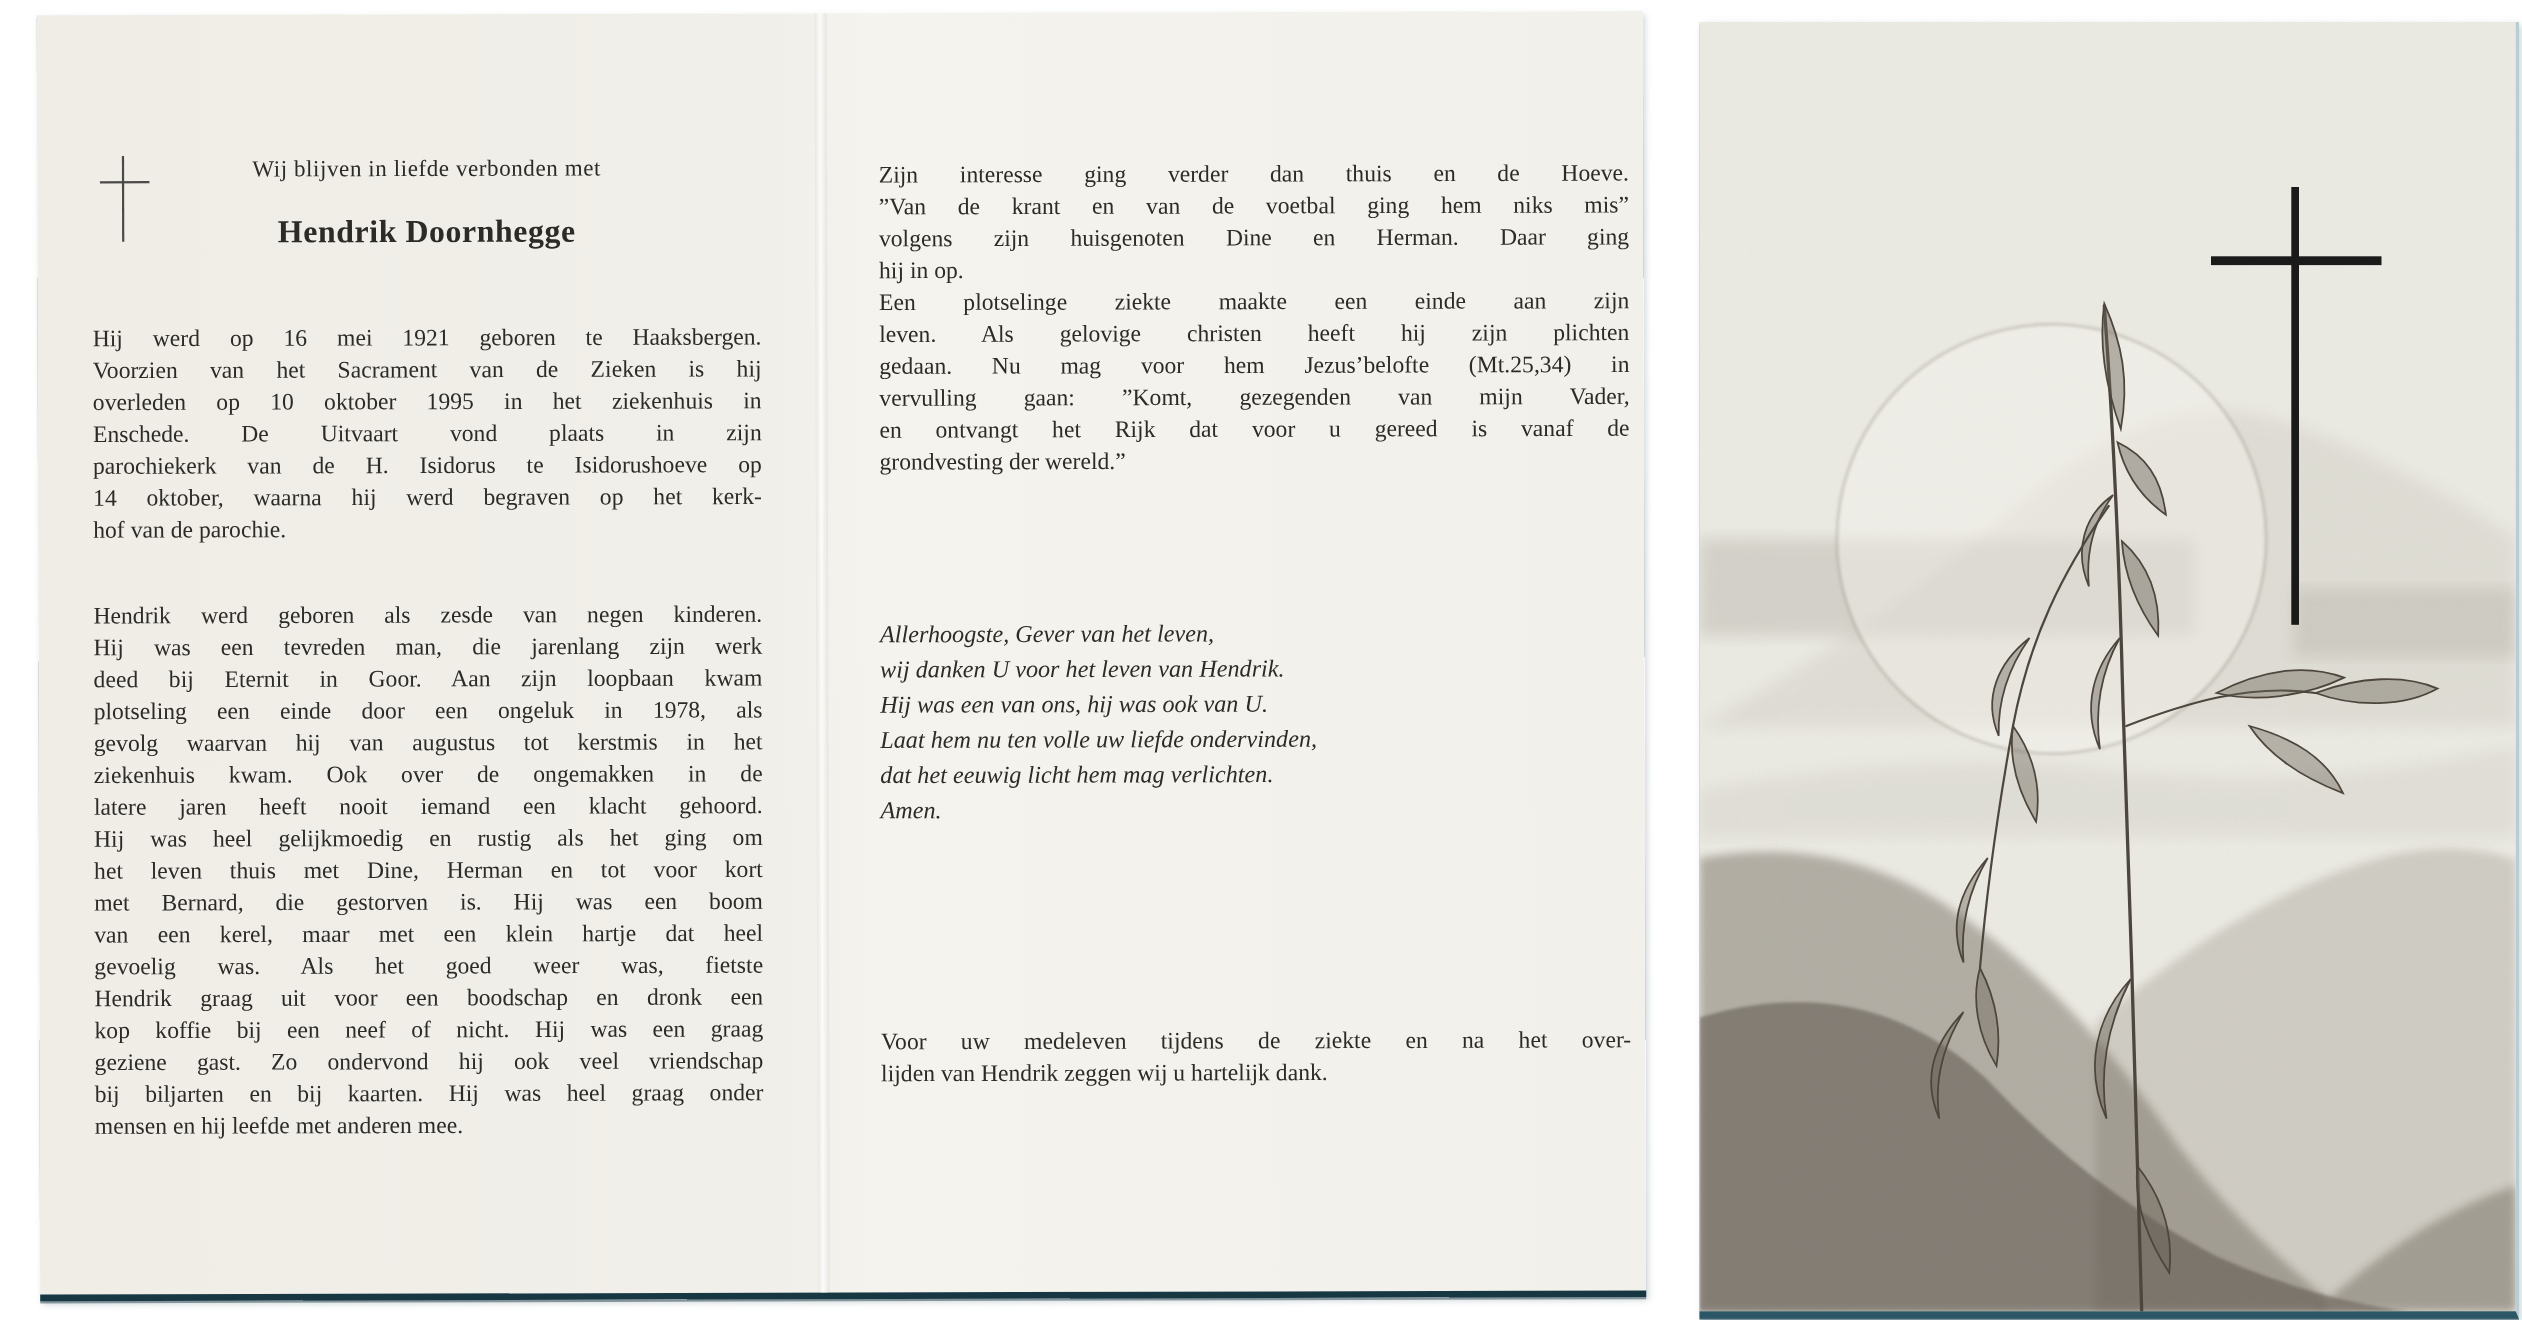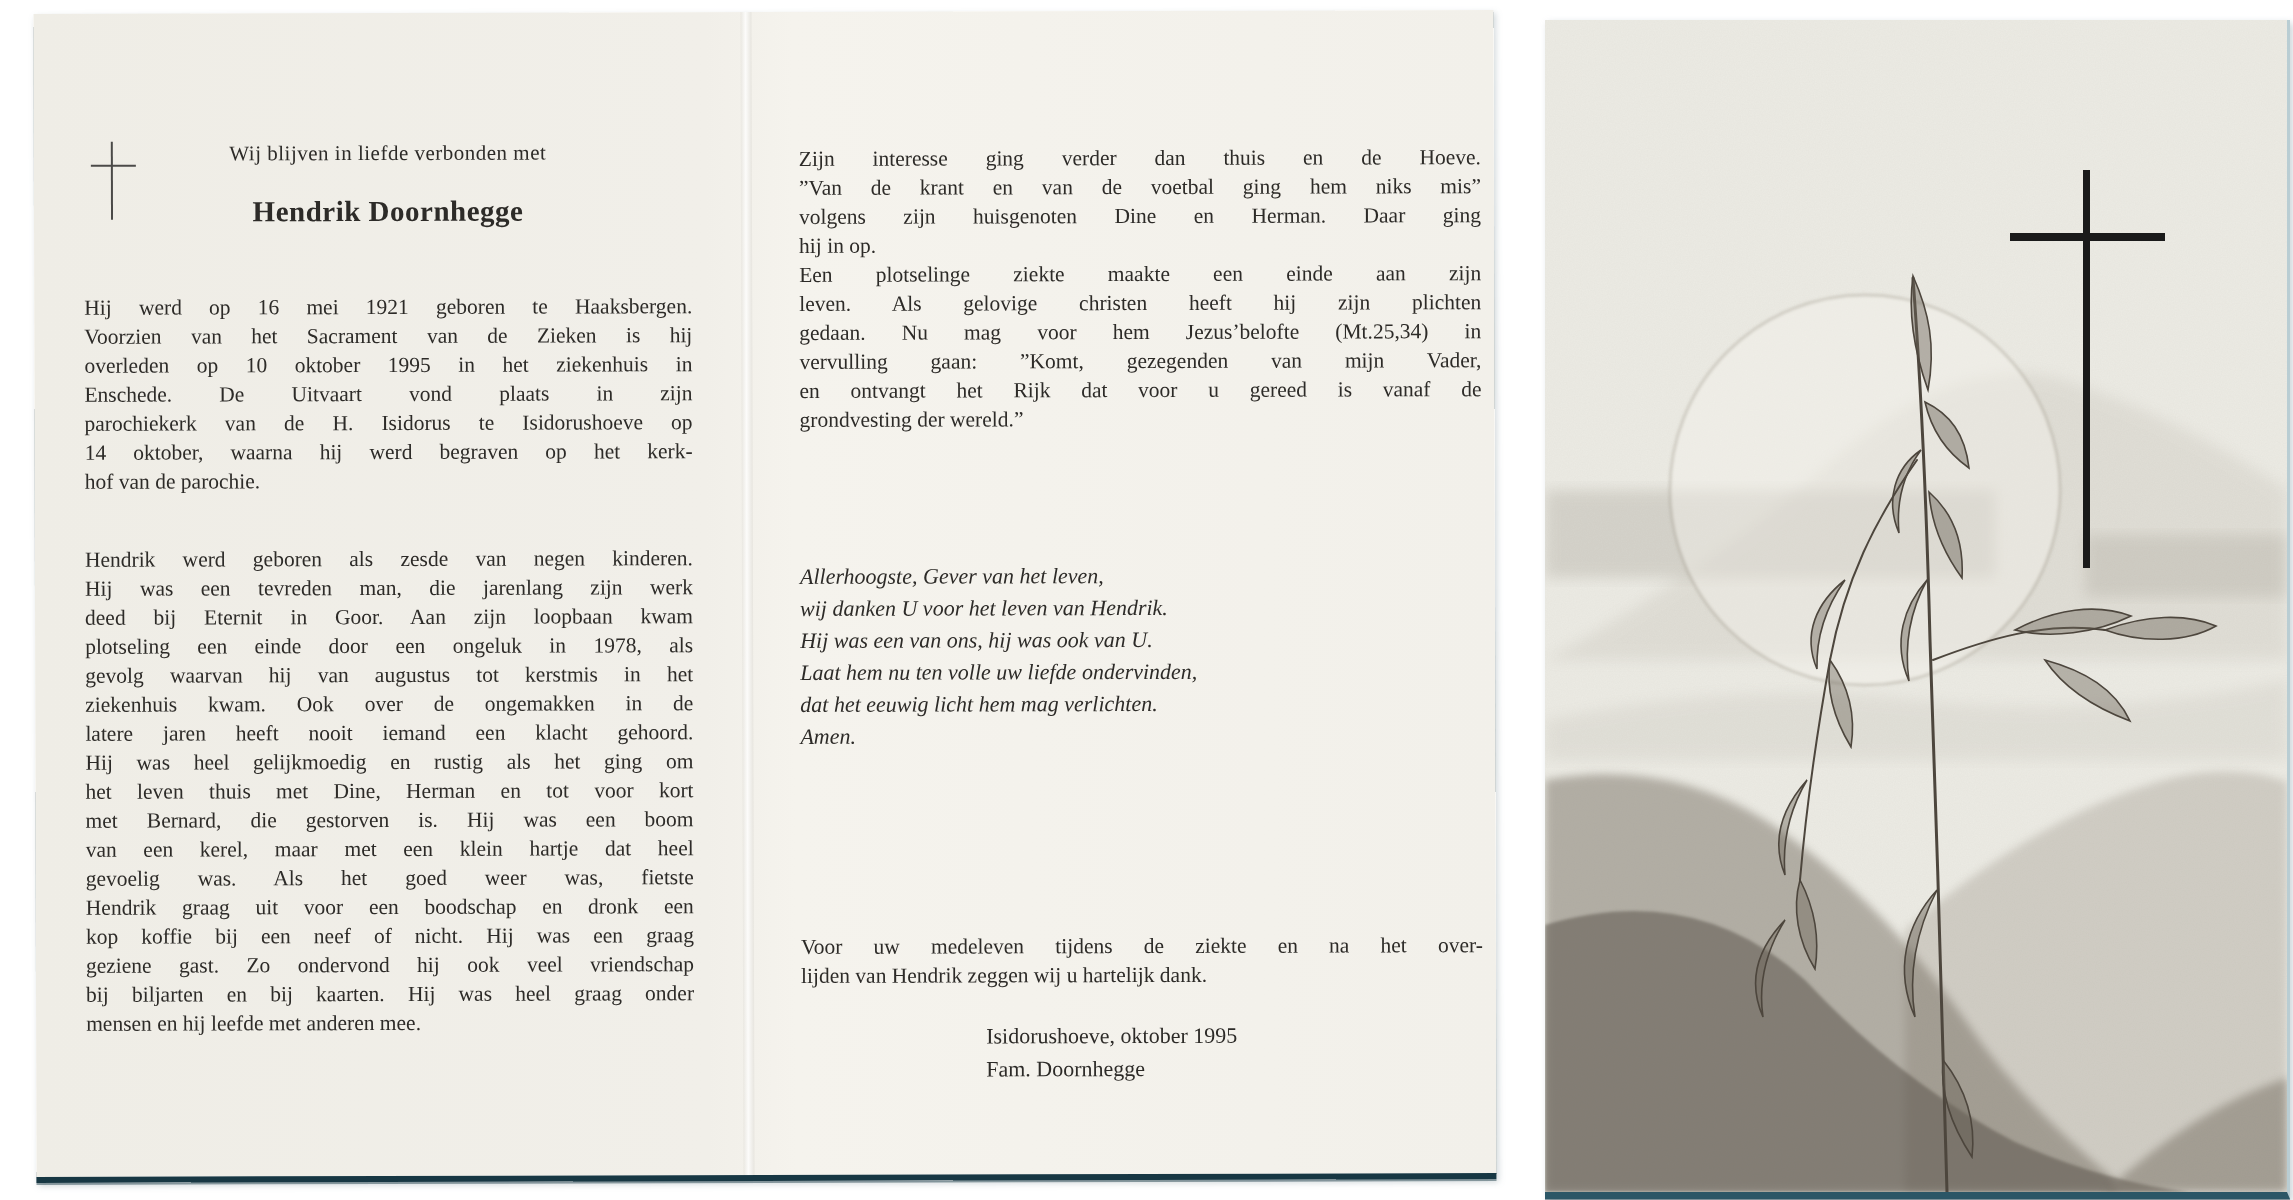--- a/index.html
+++ b/index.html
@@ -113,24 +113,20 @@
         <div class="line">wij danken U voor het leven van Hendrik.</div>
         <div class="line">Hij was een van ons, hij was ook van U.</div>
         <div class="line">Laat hem nu ten volle uw liefde ondervinden,</div>
         <div class="line">dat het eeuwig licht hem mag verlichten.</div>
         <div class="line lastline">Amen.</div>
       </div>
     <div class="jpara para-thanks">
         <div class="line">Voor uw medeleven tijdens de ziekte en na het over-</div>
         <div class="line lastline">lijden van Hendrik zeggen wij u hartelijk dank.</div>
       </div>
-    <div class="signature">
-      <div>Isidorushoeve, oktober 1995</div>
-      <div>Fam. Doornhegge</div>
-    </div>
   </div>
 </section>
 
 <section class="cover">
   <svg viewBox="0 0 742 1172" xmlns="http://www.w3.org/2000/svg">
     <defs>
       <filter id="paperNoise" x="0" y="0" width="100%" height="100%">
         <feTurbulence type="fractalNoise" baseFrequency="0.85" numOctaves="2" result="n"></feTurbulence>
         <feColorMatrix in="n" type="matrix" values="0 0 0 0 0.45  0 0 0 0 0.43  0 0 0 0 0.39  0 0 0 0.10 0"></feColorMatrix>
       </filter>

